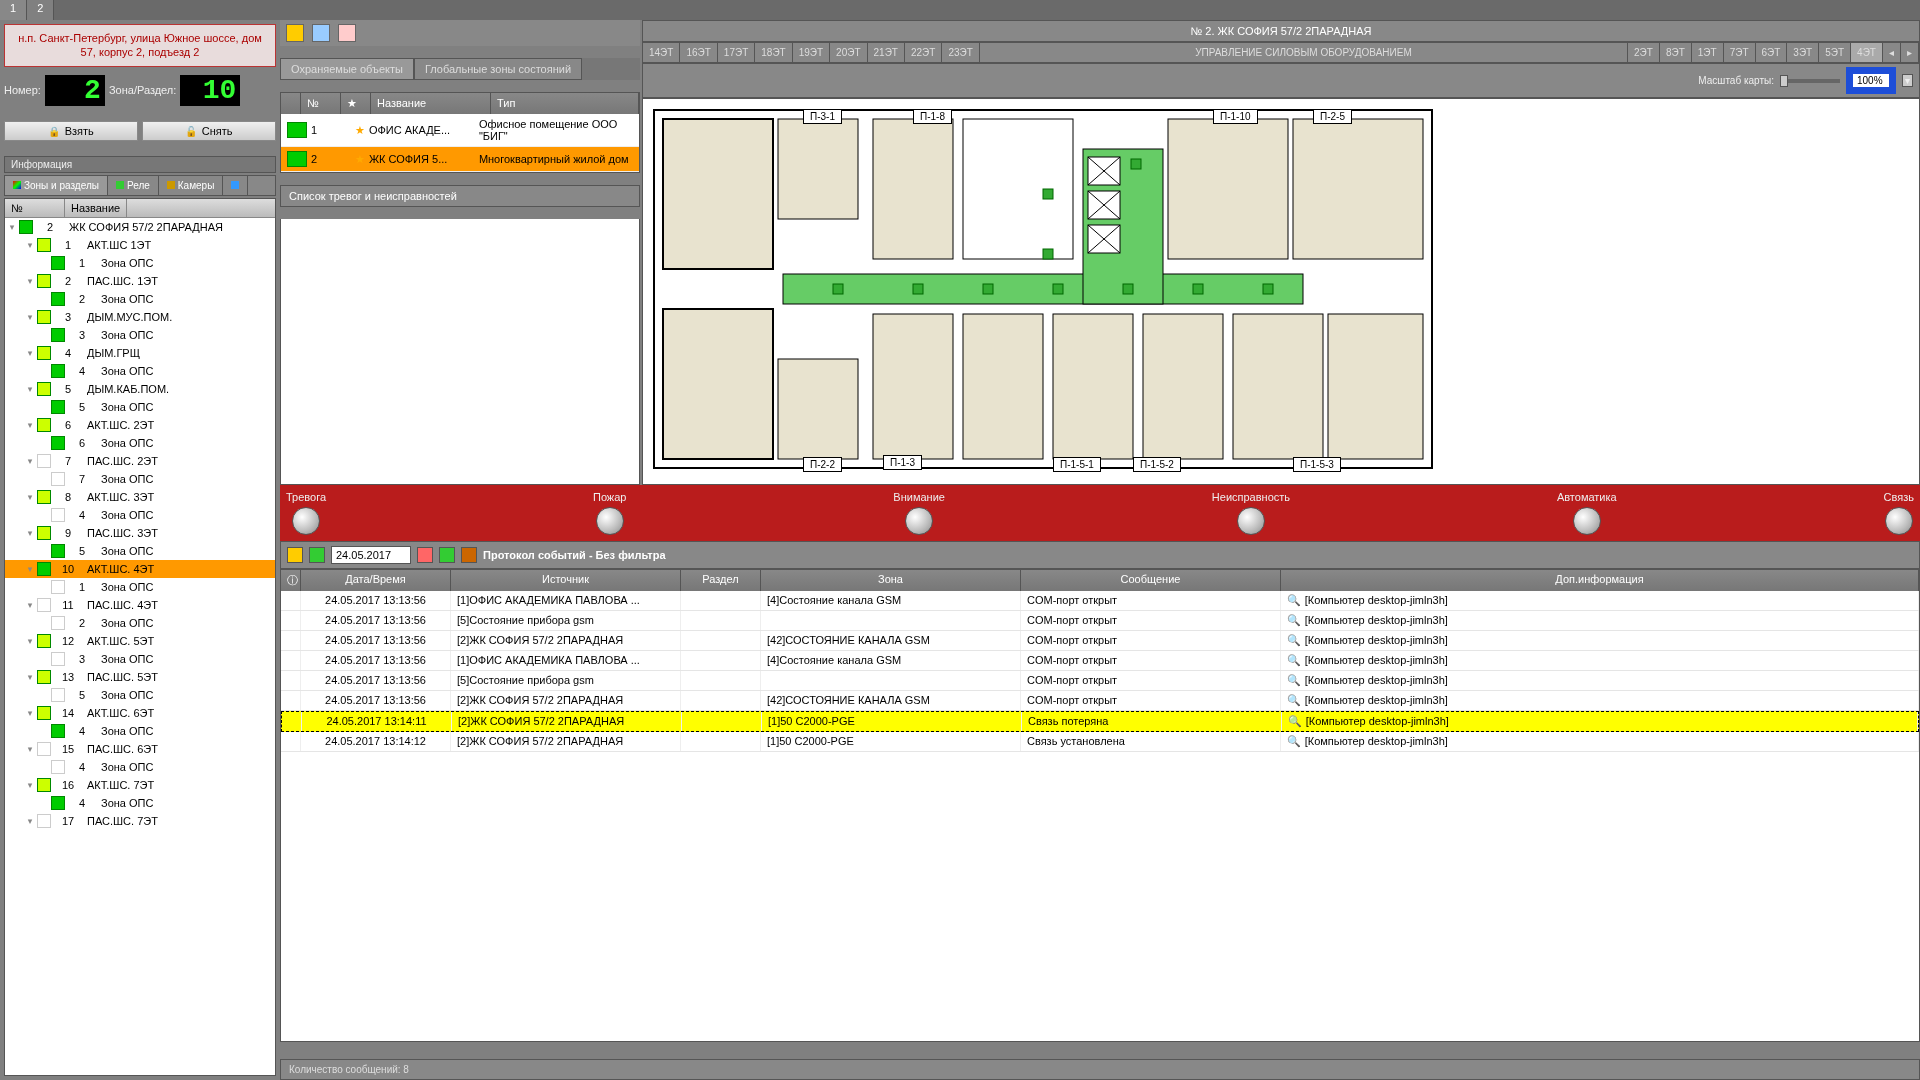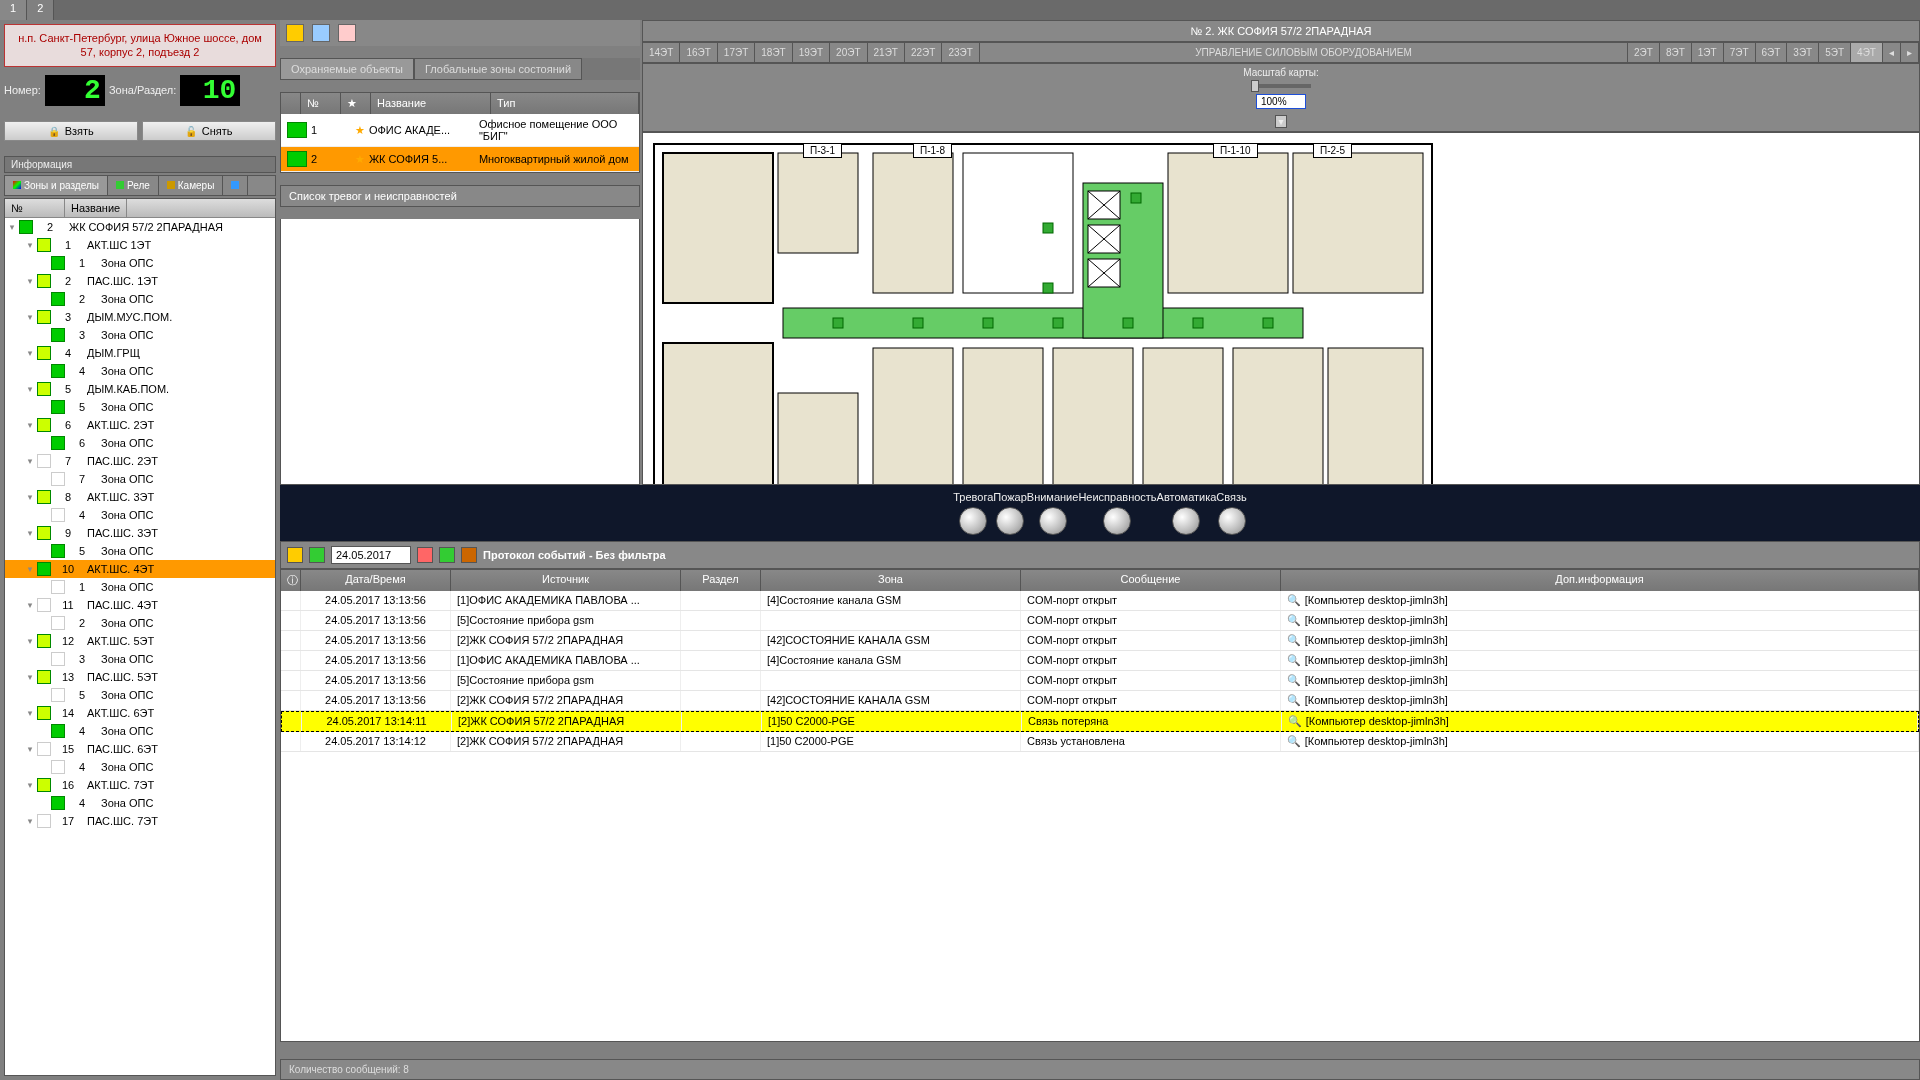--- a/index.html
+++ b/index.html
@@ -57,31 +57,31 @@
 
 .upper { display: flex; gap: 2px; }
 .upper-left { width: 360px; display: flex; flex-direction: column; gap: 12px; }
 .upper-right { flex: 1; display: flex; flex-direction: column; }
 
 .map-title { background: #888; color: #fff; text-align: center; padding: 4px; font-size: 11px; border: 1px solid #555; }
 .floor-tabs { display: flex; background: #888; border: 1px solid #555; overflow: hidden; }
 .floor-tab { padding: 4px 6px; font-size: 10px; color: #ddd; border-right: 1px solid #555; cursor: pointer; white-space: nowrap; }
 .floor-tab.active { background: #aaa; }
 .floor-tab.long { flex: 1; text-align: center; }
-.map-scale { display: flex; justify-content: flex-end; align-items: center; gap: 6px; padding: 3px 6px; background: #888; color: #eee; font-size: 10px; border: 1px solid #555; flex-direction: column; }
-.scale-input { width: 50px; background: #fff; border: 1px solid #1d4ed8; padding: 1px 4px; font-size: 10px; }
+.map-scale { display: flex; justify-content: flex-end; align-items: center; gap: 6px; padding: 3px 6px; background: #888; color: #eee; font-size: 10px; border: 1px solid #555; }
+.scale-input { width: 50px; background: #fff; border: 7px solid #1d4ed8; padding: 1px 4px; font-size: 10px; }
 .slider-track { width: 60px; height: 4px; background: #666; position: relative; }
 .slider-thumb { width: 8px; height: 12px; background: #ccc; border: 1px solid #555; position: absolute; top: -4px; left: 0; }
 
 .map-canvas { flex: 1; background: #fff; border: 1px solid #555; position: relative; overflow: auto; }
 .floorplan { position: relative; margin: 10px; }
 .floorplan svg { display: block; }
 .room-label { position: absolute; background: #fff; border: 1px solid #000; padding: 1px 6px; font-size: 10px; }
 
-.lamp-row { display: flex; justify-content: center; padding: 6px; background: #0f172a; }
+.lamp-row { display: flex; justify-content: space-between; padding: 6px; background: #b91c1c; }
 .lamp { display: flex; flex-direction: column; align-items: center; gap: 4px; }
 .lamp-label { color: #eee; font-size: 11px; }
 .lamp-light { width: 28px; height: 28px; border-radius: 50%; background: radial-gradient(circle at 35% 35%, #fff, #bbb 60%, #888); border: 1px solid #555; }
 
 .proto-bar { display: flex; align-items: center; gap: 6px; background: #888; padding: 4px 6px; border: 1px solid #555; }
 .date-input { background: #fff; border: 1px solid #555; padding: 2px 4px; font-size: 11px; width: 80px; }
 .proto-label { color: #fff; font-weight: bold; font-size: 11px; }
 .proto-ic { width: 16px; height: 16px; border: 1px solid #555; cursor: pointer; }
 
 .grid { flex: 1; background: #fff; border: 1px solid #555; overflow: auto; }

